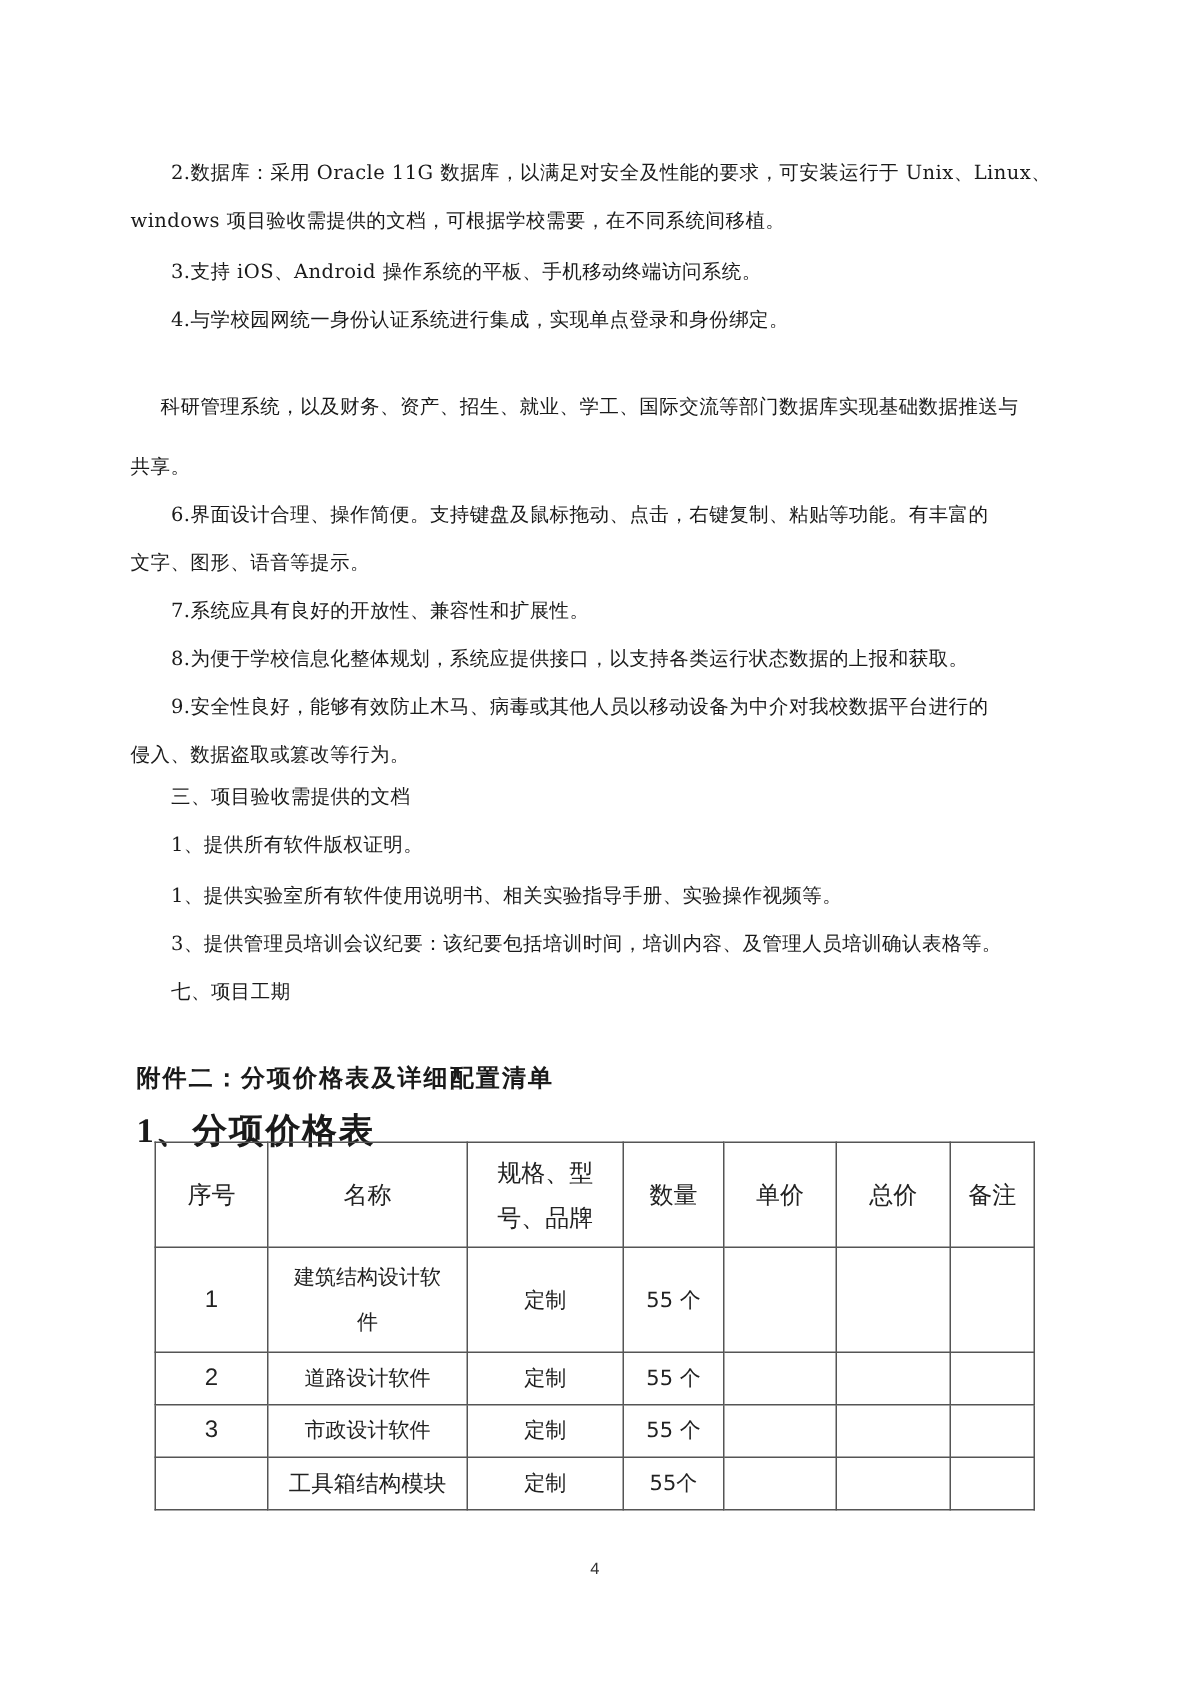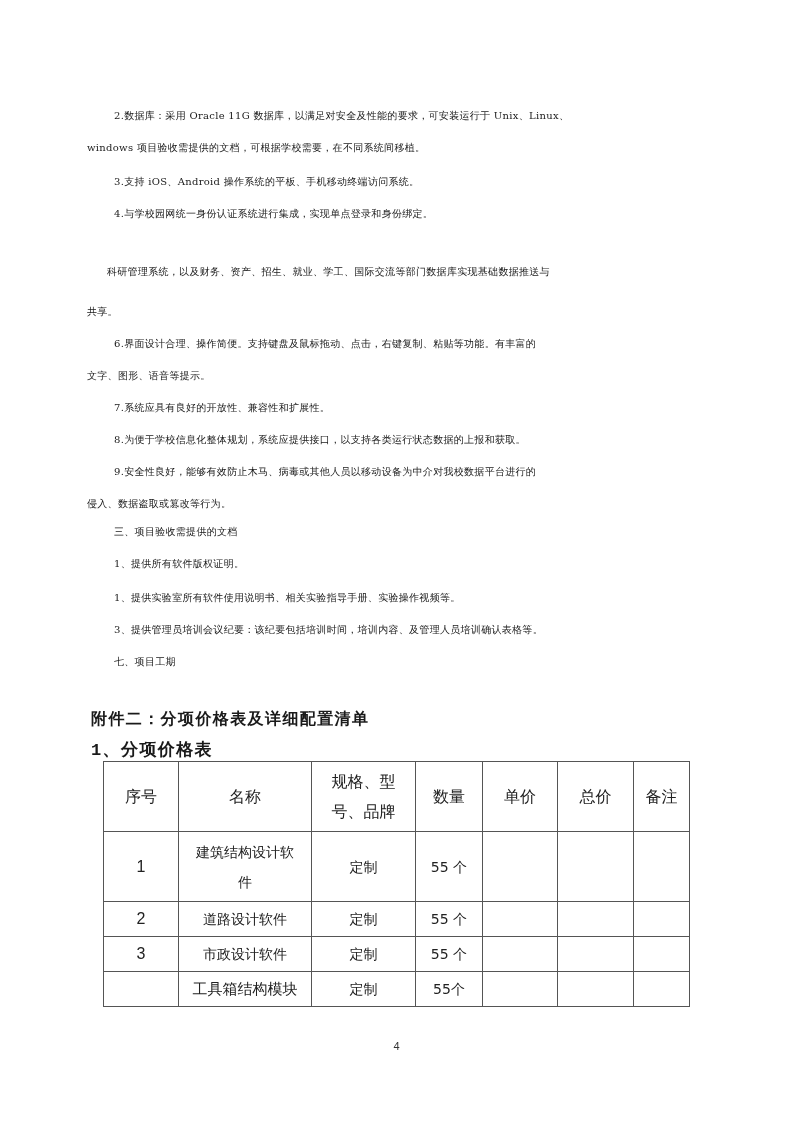--- a/index.html
+++ b/index.html
@@ -1,26 +1,26 @@
 <!DOCTYPE html>
 <html><head>
 <meta charset="utf-8">
 <style>
   html, body { margin: 0; padding: 0; background: #ffffff; }
   body { width: 793px; height: 1122px; position: relative; overflow: hidden; color: #1a1a1a; }
   .page { position: absolute; left: 0; top: 0; width: 793px; height: 1122px; }
   .p {
     position: absolute; left: 87px; width: 632px;
     font-family: "DejaVu Serif", "Liberation Serif", serif;
-    font-size: 10px; line-height: 32px; white-space: nowrap; letter-spacing: 0.3px;
+    font-size: 13px; line-height: 32px; white-space: nowrap; letter-spacing: 0.3px;
   }
   .indent { text-indent: 27px; }
   .h-bold {
     position: absolute; left: 87px;
-    font-family: Liberation Mono, monospace;
+    font-family: Liberation Serif, serif;
     font-weight: bold; font-size: 16px; letter-spacing: 1.4px; white-space: nowrap;
   }
   table.price {
     position: absolute; left: 103px; top: 761px;
     border-collapse: collapse;
     font-family: "DejaVu Sans", "Liberation Sans", sans-serif;
     color: #222;
   }
   table.price td, table.price th {
     border: 1px solid #555; padding: 0; text-align: center; vertical-align: middle;
@@ -60,21 +60,21 @@
   <div class="p" style="top:488px;">侵入、数据盗取或篡改等行为。</div>
 
   <div class="p indent" style="top:516px;">三、项目验收需提供的文档</div>
   <div class="p indent" style="top:548px;">1、提供所有软件版权证明。</div>
   <div class="p indent" style="top:582px;">1、提供实验室所有软件使用说明书、相关实验指导手册、实验操作视频等。</div>
   <div class="p indent" style="top:614px;">3、提供管理员培训会议纪要：该纪要包括培训时间，培训内容、及管理人员培训确认表格等。</div>
 
   <div class="p indent" style="top:646px;">七、项目工期</div>
 
   <div class="h-bold" style="top:709px; left:91px;">附件二：分项价格表及详细配置清单</div>
-  <div class="h-bold" style="top:738px; left:91px; font-size:17px;">1、分项价格表</div>
+  <div class="h-bold" style="top:738px; left:91px; font-size:23px;">1、分项价格表</div>
 
   <table class="price">
     <colgroup>
       <col style="width:75px">
         <col style="width:133px">
         <col style="width:104px">
         <col style="width:67px">
         <col style="width:75px">
         <col style="width:76px">
         <col style="width:56px">

